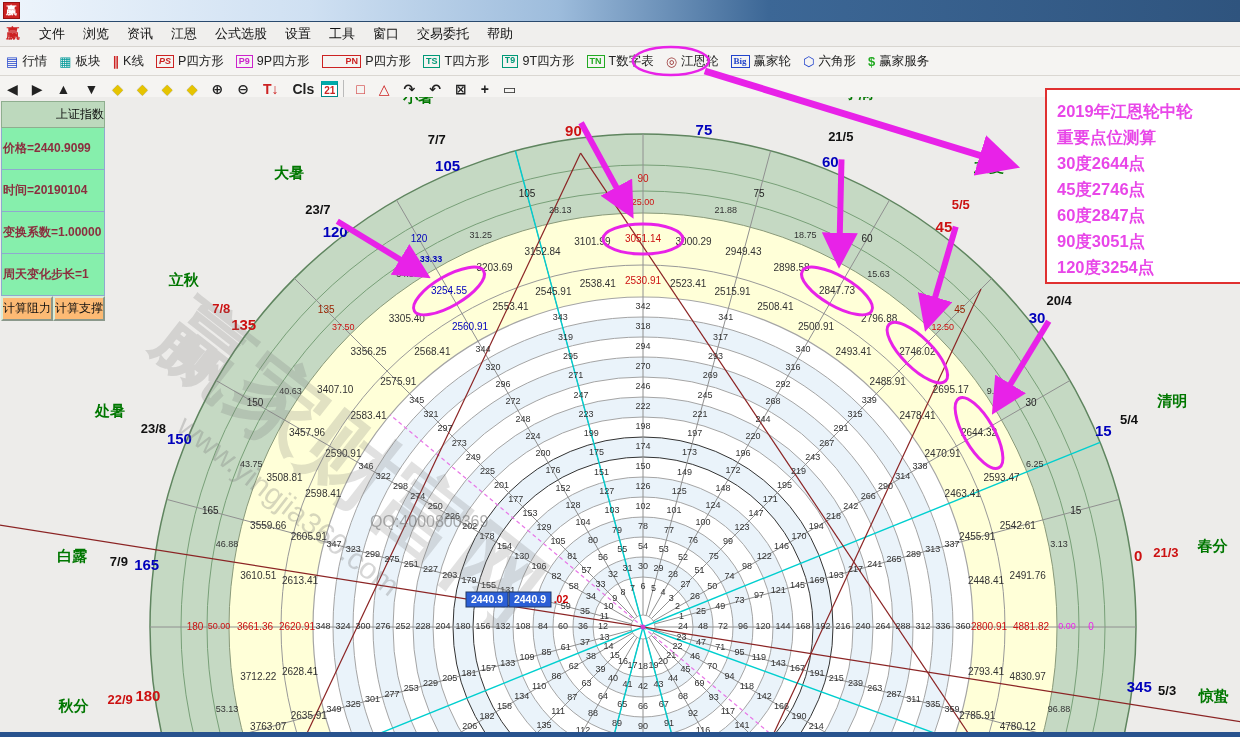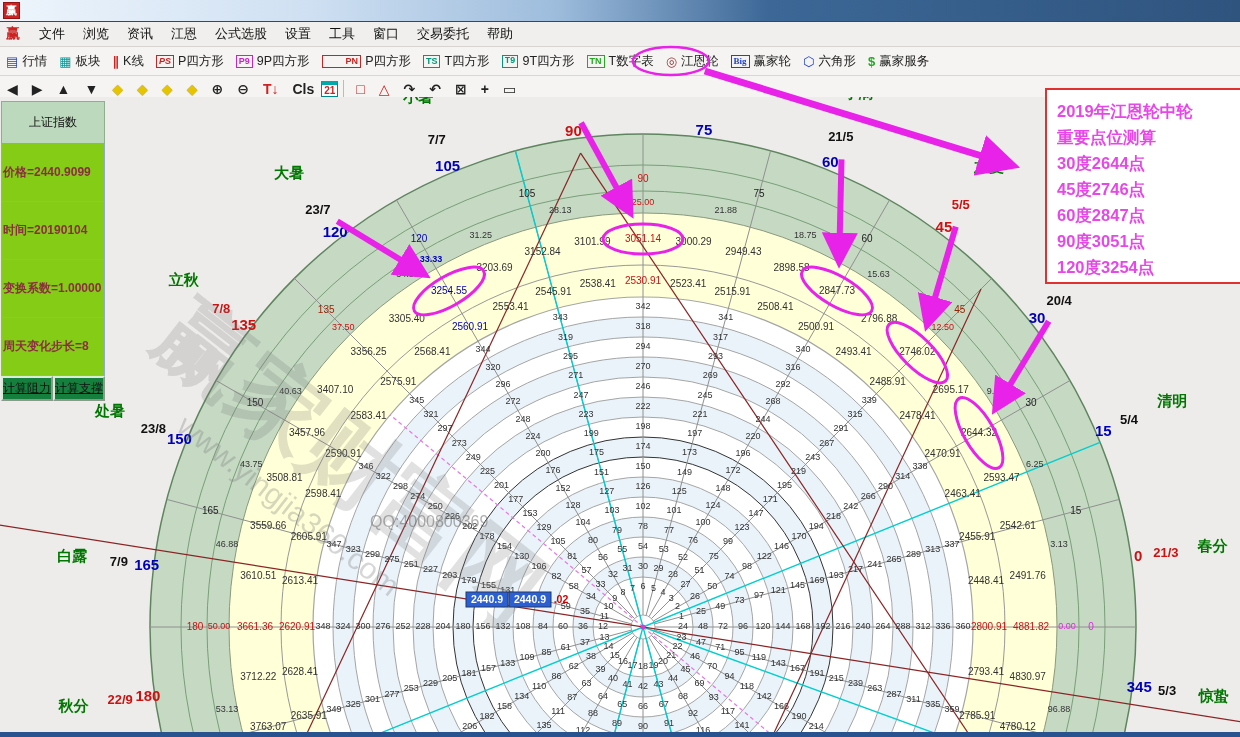--- a/index.html
+++ b/index.html
@@ -29,26 +29,26 @@
   #toolbar2 { position:absolute; left:0; top:76px; width:1240px; height:26px; background:#f5f4f2;
     border-bottom:1px solid #cfccc6; display:flex; align-items:center; font-size:14px; color:#222; }
   .tb2-item { padding:1px 7px; cursor:default; font-weight:bold; }
   .tb2-sep { width:1px; height:18px; background:#bbb; margin:0 5px; }
   .diamond { color:#e6c400; text-shadow:0 0 1px #886; }
   .caltool { font-size:10px; border:1px solid #088; border-top:4px solid #0aa; color:#c22;
     padding:0 2px; font-weight:bold; background:#fff; }
   .redtool { color:#c22; }
   
   #panel { position:absolute; left:1px; top:101px; width:104px; font-size:12px; z-index:20; }
-  #panel .hdr { background:#bdd9bd; border:1px solid #8fae8f; text-align:center; padding:12px 0; color:#111; }
-  #panel .row { background:#84cc16; border:1px solid #8fa9cf; border-top:none; padding:20px 1px;
+  #panel .hdr { background:#bdd9bd; border:1px solid #8fae8f; text-align:right; padding:4px 0; color:#111; }
+  #panel .row { background:#86efac; border:1px solid #8fa9cf; border-top:none; padding:12px 1px;
     color:#8b2f3f; font-weight:bold; font-size:12px; white-space:nowrap; overflow:hidden; }
   #panel .btns { display:flex; }
-  #panel .btns button { flex:1; font-size:12px; padding:2px 0; background:#15803d;
-    border:2px outset #d8ecd8; color:#111; cursor:pointer; white-space:nowrap;text-decoration:underline; }
+  #panel .btns button { flex:1; font-size:12px; padding:2px 0; background:#fdba74;
+    border:2px outset #d8ecd8; color:#111; cursor:pointer; white-space:nowrap; }
   
   #wheelsvg { position:absolute; left:0; top:97px; }
   #overlaysvg { position:absolute; left:0; top:0; pointer-events:none; z-index:40; }
   
   #annobox { position:absolute; left:1045px; top:88px; width:231px; height:196px; background:#fff;
     border:2px solid #e03030; z-index:30; padding:8px 6px 0 10px; }
   #annobox .line { color:#e846e8; font-size:16.5px; font-weight:bold; line-height:26px; white-space:nowrap; }
   
   #bottombar { position:absolute; left:0; bottom:0; width:1240px; height:5px; background:#28538e; z-index:35; }
 </style>
@@ -840,21 +840,21 @@
         <line x1="337.2779682387594" y1="221.2931608959753" x2="421.4937475505204" y2="272.5158958066139" stroke="#e822e8" stroke-width="6" marker-end="url(#ah)"></line>
       </g>
     </svg>
 
   <div id="panel">
     <div class="hdr">上证指数</div>
     <div id="panel-rows">
         <div class="row">价格=2440.9099</div>
         <div class="row">时间=20190104</div>
         <div class="row">变换系数=1.00000</div>
-        <div class="row">周天变化步长=8</div>
+        <div class="row">周天变化步长=1</div>
       </div>
     <div class="btns" id="panel-btns">
         <button>计算阻力</button>
         <button>计算支撑</button>
       </div>
   </div>
 
   <div id="annobox">
       <div class="line">2019年江恩轮中轮</div>
       <div class="line">重要点位测算</div>

